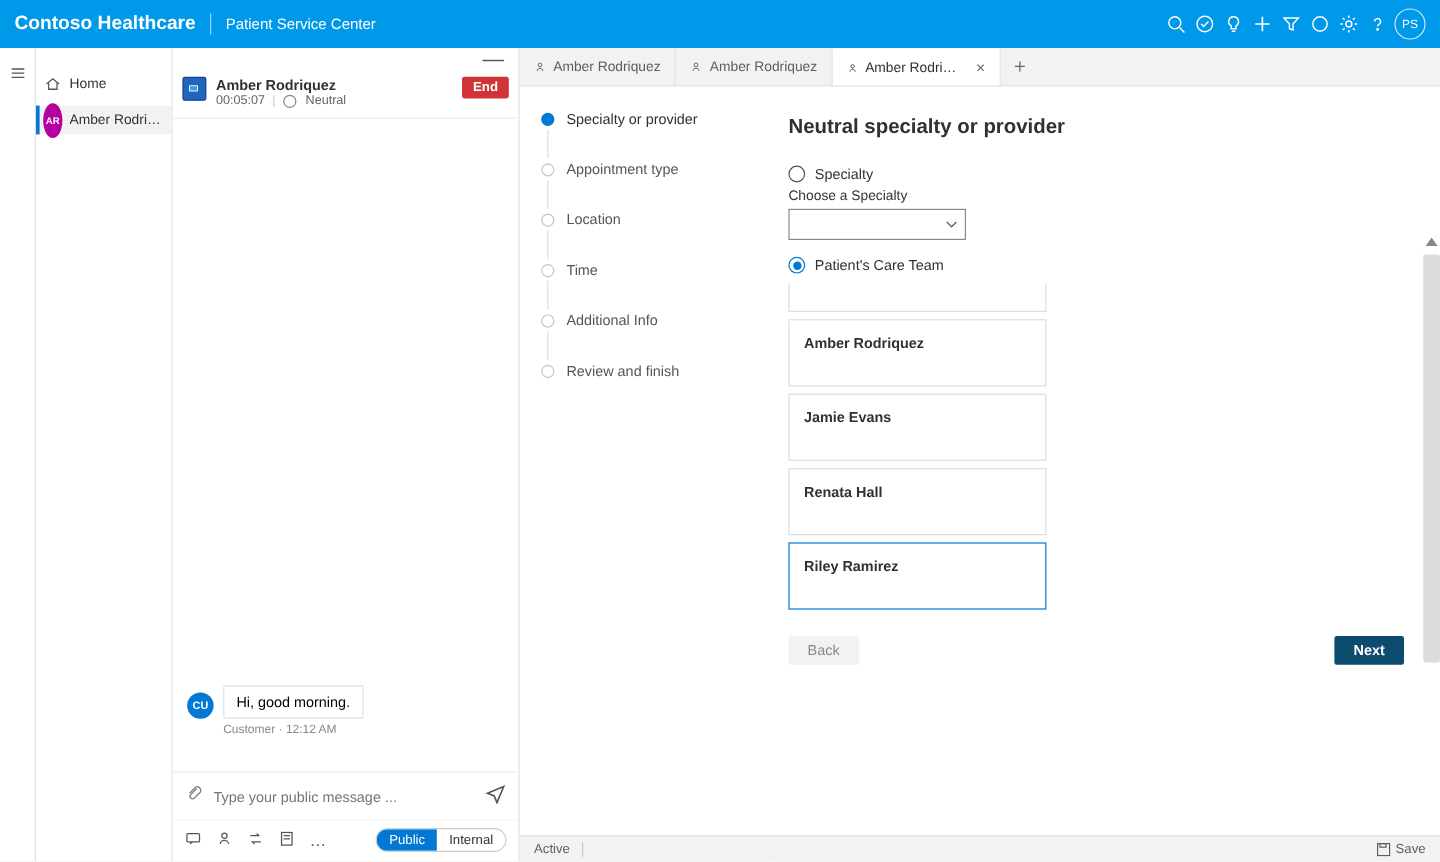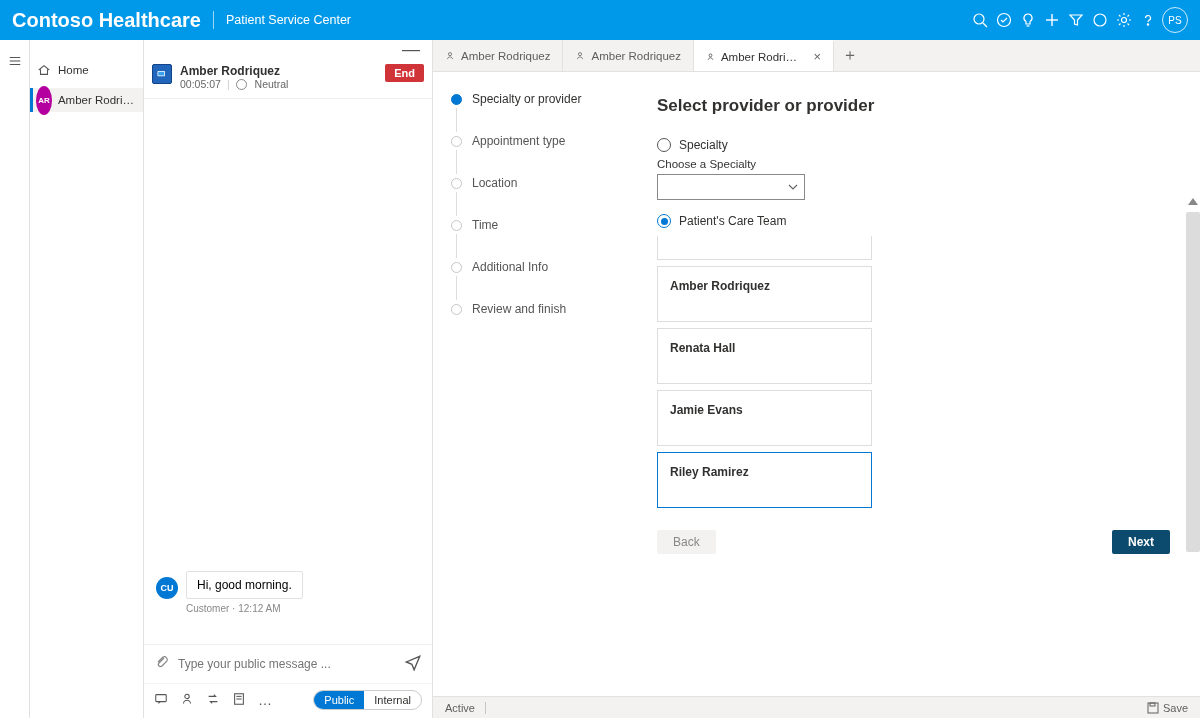--- a/index.html
+++ b/index.html
@@ -1,19 +1,19 @@
 <!DOCTYPE html>
 <html><head>
 <meta charset="utf-8">
 <style>
   * { box-sizing: border-box; margin: 0; padding: 0; font-family: "Segoe UI", Tahoma, sans-serif; }
   html, body { width: 1200px; height: 718px; overflow: hidden; background: #f3f2f1; }
   
   .topbar { height: 40px; background: #0098e8; color: #fff; display: flex; align-items: center; padding: 0 12px; }
-  .brand { font-size: 20px; font-weight: 600; }
+  .brand { font-size: 16px; font-weight: 600; }
   .brand-sep { width: 1px; height: 18px; background: rgba(255,255,255,.6); margin: 0 12px; }
   .brand-sub { font-size: 12.5px; }
   .top-spacer { flex: 1; }
   .top-actions { display: flex; align-items: center; gap: 4px; }
   .top-icon { width: 20px; height: 20px; display: flex; align-items: center; justify-content: center; cursor: pointer; color: #fff; }
   .top-icon svg { width: 16px; height: 16px; }
   .avatar-circle { width: 26px; height: 26px; border: 1px solid rgba(255,255,255,.8); border-radius: 50%; display: flex; align-items: center; justify-content: center; font-size: 10px; cursor: pointer; }
   
   .body { display: flex; height: calc(100% - 40px); }
   
@@ -309,43 +309,43 @@
         <div class="step">
             <span class="dot"></span>
             <span>Review and finish</span>
           </div>
       </div>
 
       <div class="form-area-wrap">
         <div class="scroll-arrow-up"></div>
         <div class="scroll-ind"></div>
         <div class="form-area">
-          <div class="form-title">Select provider or provider</div>
+          <div class="form-title">Neutral specialty or provider</div>
 
           <label class="radio-row">
             <span class="radio"></span>
             <span>Specialty</span>
           </label>
           <div class="field-label">Choose a Specialty</div>
           <div class="dropdown">
             <svg viewBox="0 0 10 10">
                 <path d="M1 3l4 4 4-4" stroke="currentColor" fill="none" stroke-width="1.2"></path>
               </svg>
           </div>
 
           <label class="radio-row" style="margin-top:14px;">
             <span class="radio selected inner"></span>
             <span>Patient's Care Team</span>
           </label>
 
           <div class="card-list">
             <div class="card-blank"></div>
             <div class="card"><span>Amber Rodriquez</span></div>
+            <div class="card"><span>Jamie Evans</span></div>
             <div class="card"><span>Renata Hall</span></div>
-            <div class="card"><span>Jamie Evans</span></div>
             <div class="card selected"><span>Riley Ramirez</span></div>
           </div>
 
           <div class="btn-row">
             <button class="btn btn-back">Back</button>
             <button class="btn btn-next">Next</button>
           </div>
         </div>
       </div>
     </div>

